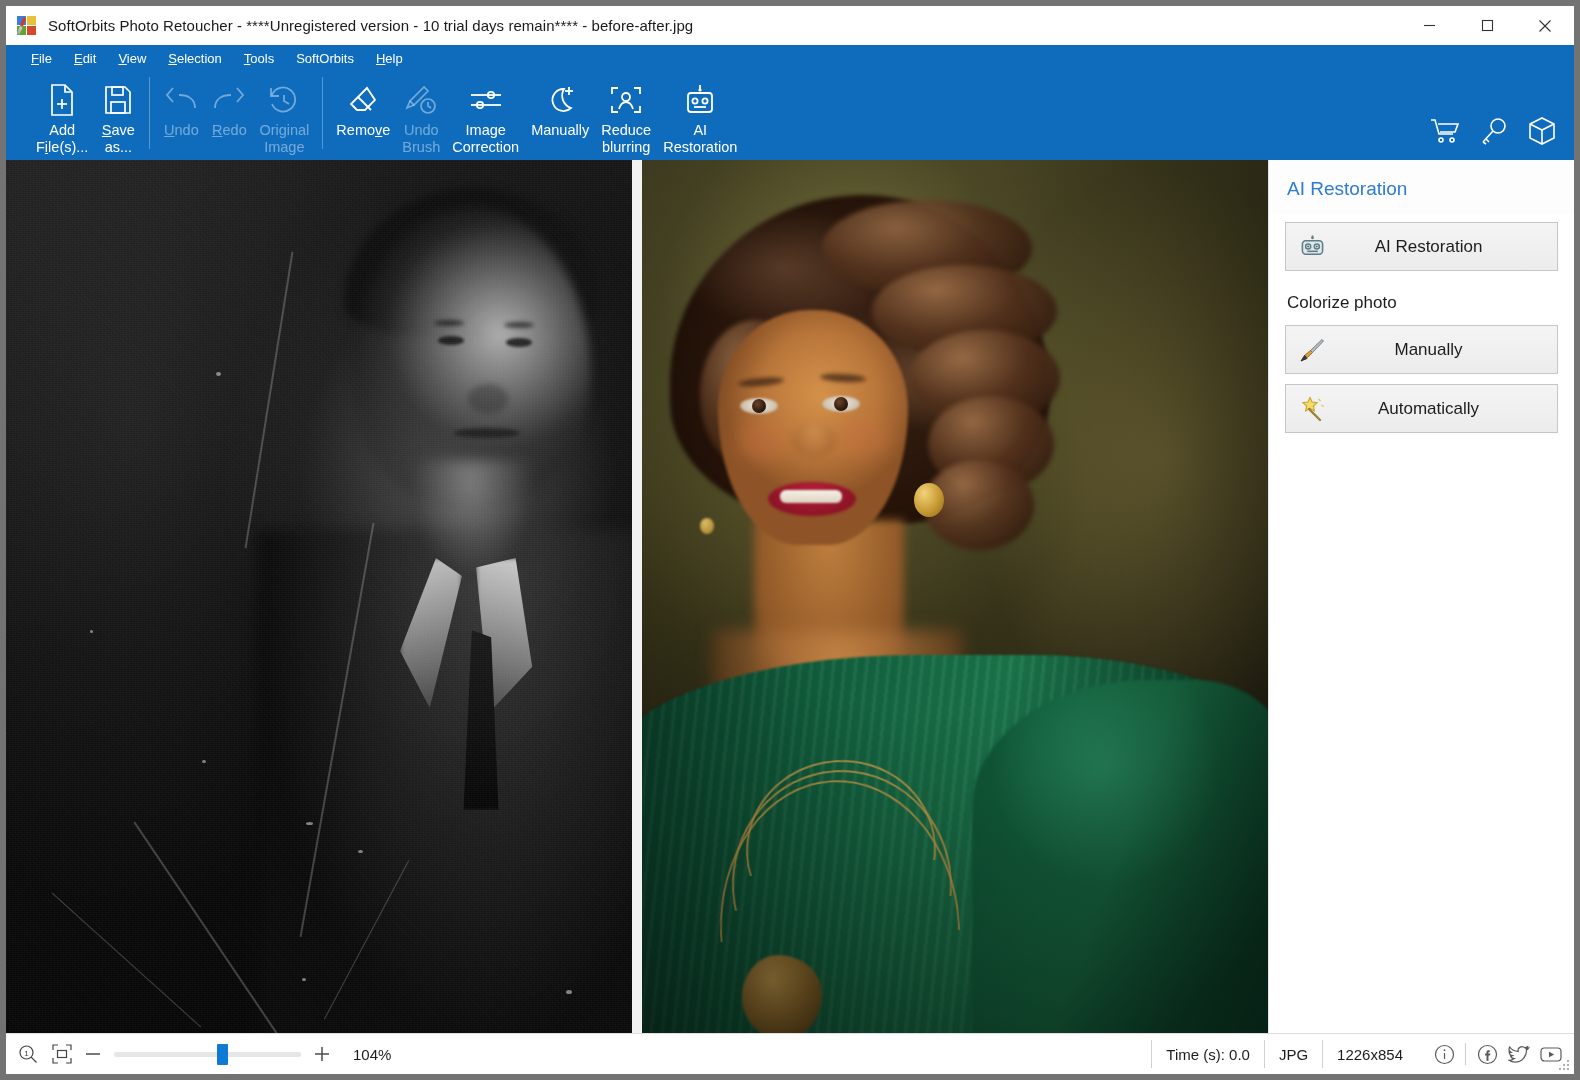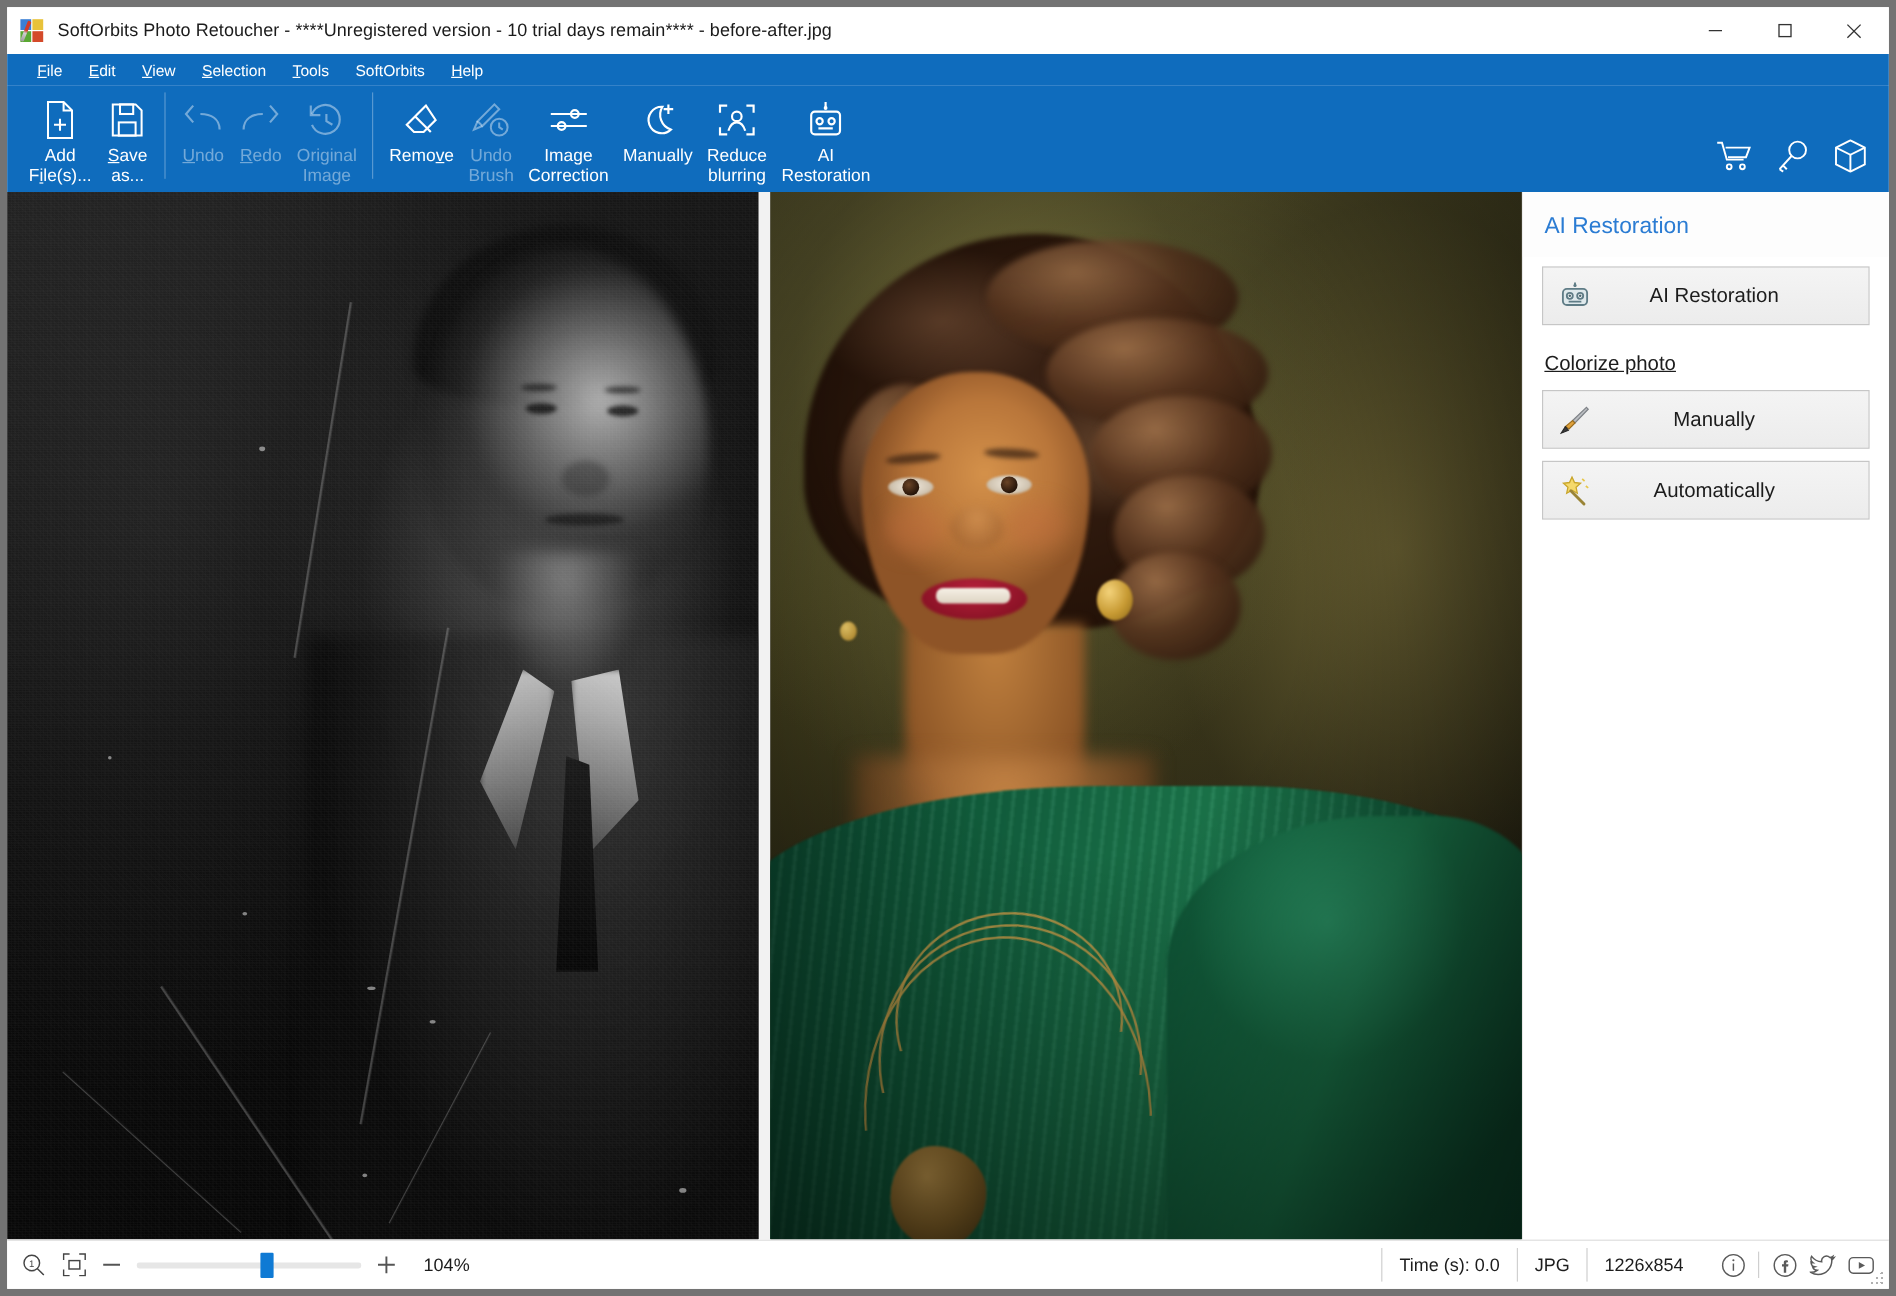--- a/index.html
+++ b/index.html
@@ -66,21 +66,21 @@
     padding: 2px 11px; cursor: default; white-space: nowrap;
   }
   .menu-item .u { text-decoration: underline; }
 
   
   .toolbar {
     height: 89px; flex: 0 0 89px;
     background: #0f6cbd;
     display: flex; align-items: flex-start;
     position: relative;
-    padding-left: 12px;
+    padding-left: 24px;
   }
   .tb-group { display: flex; align-items: flex-start; height: 89px; }
   .tb-sep {
     width: 1px; height: 72px; margin: 6px 7px 0 7px;
     background: rgba(255,255,255,0.30);
     flex: 0 0 1px;
   }
   .tb-btn {
     display: flex; flex-direction: column; align-items: center;
     justify-content: flex-start;
@@ -371,21 +371,21 @@
   .panel-btn .pb-ico {
     position: absolute; left: 13px; top: 50%; transform: translateY(-50%);
     width: 26px; height: 26px;
     display: flex; align-items: center; justify-content: center;
   }
   .panel-btn .pb-lbl {
     flex: 1 1 auto; text-align: center; font-size: 17px; color: #1c1c1c;
     padding-left: 14px;
   }
   .panel-section-label {
-    font-size: 17px; color: #1c1c1c; margin: 22px 0 12px 2px; text-decoration: underline;
+    font-size: 17px; color: #1c1c1c; margin: 22px 0 12px 2px;
   }
 
   
   .statusbar {
     height: 41px; flex: 0 0 41px;
     background: #ffffff;
     border-top: 1px solid #dedede;
     display: flex; align-items: center;
     position: relative;
   }

